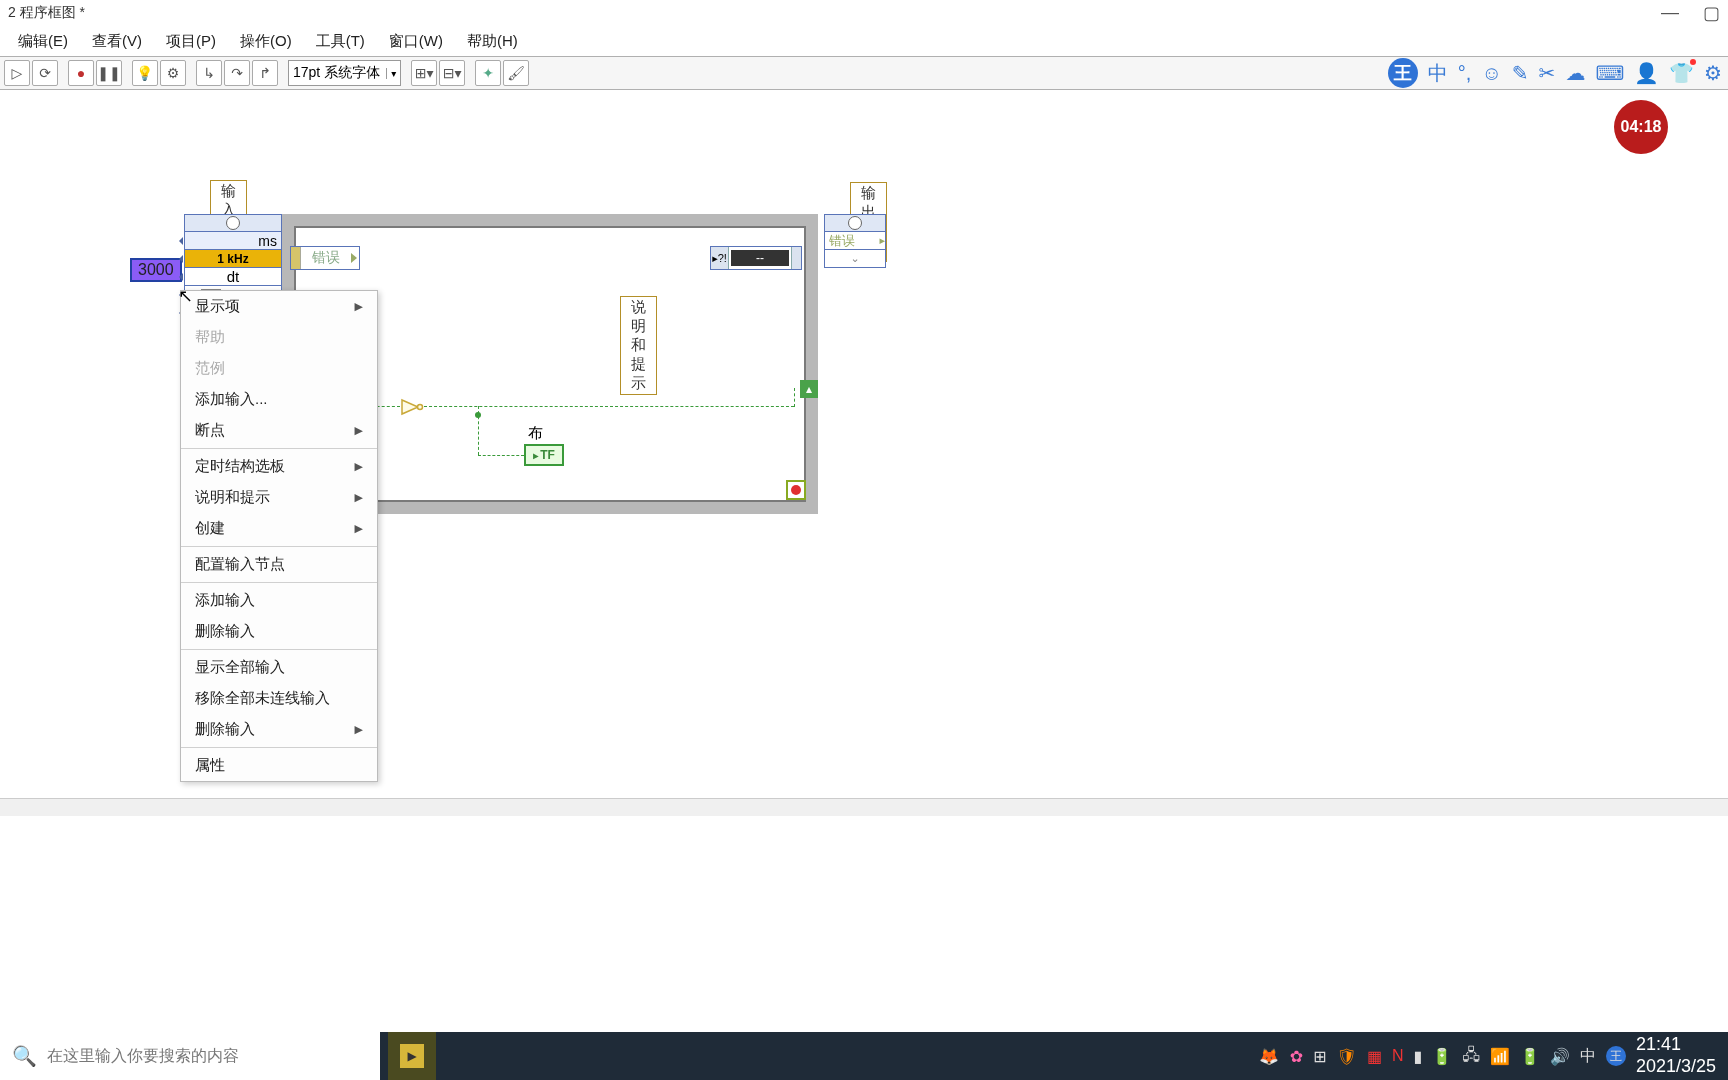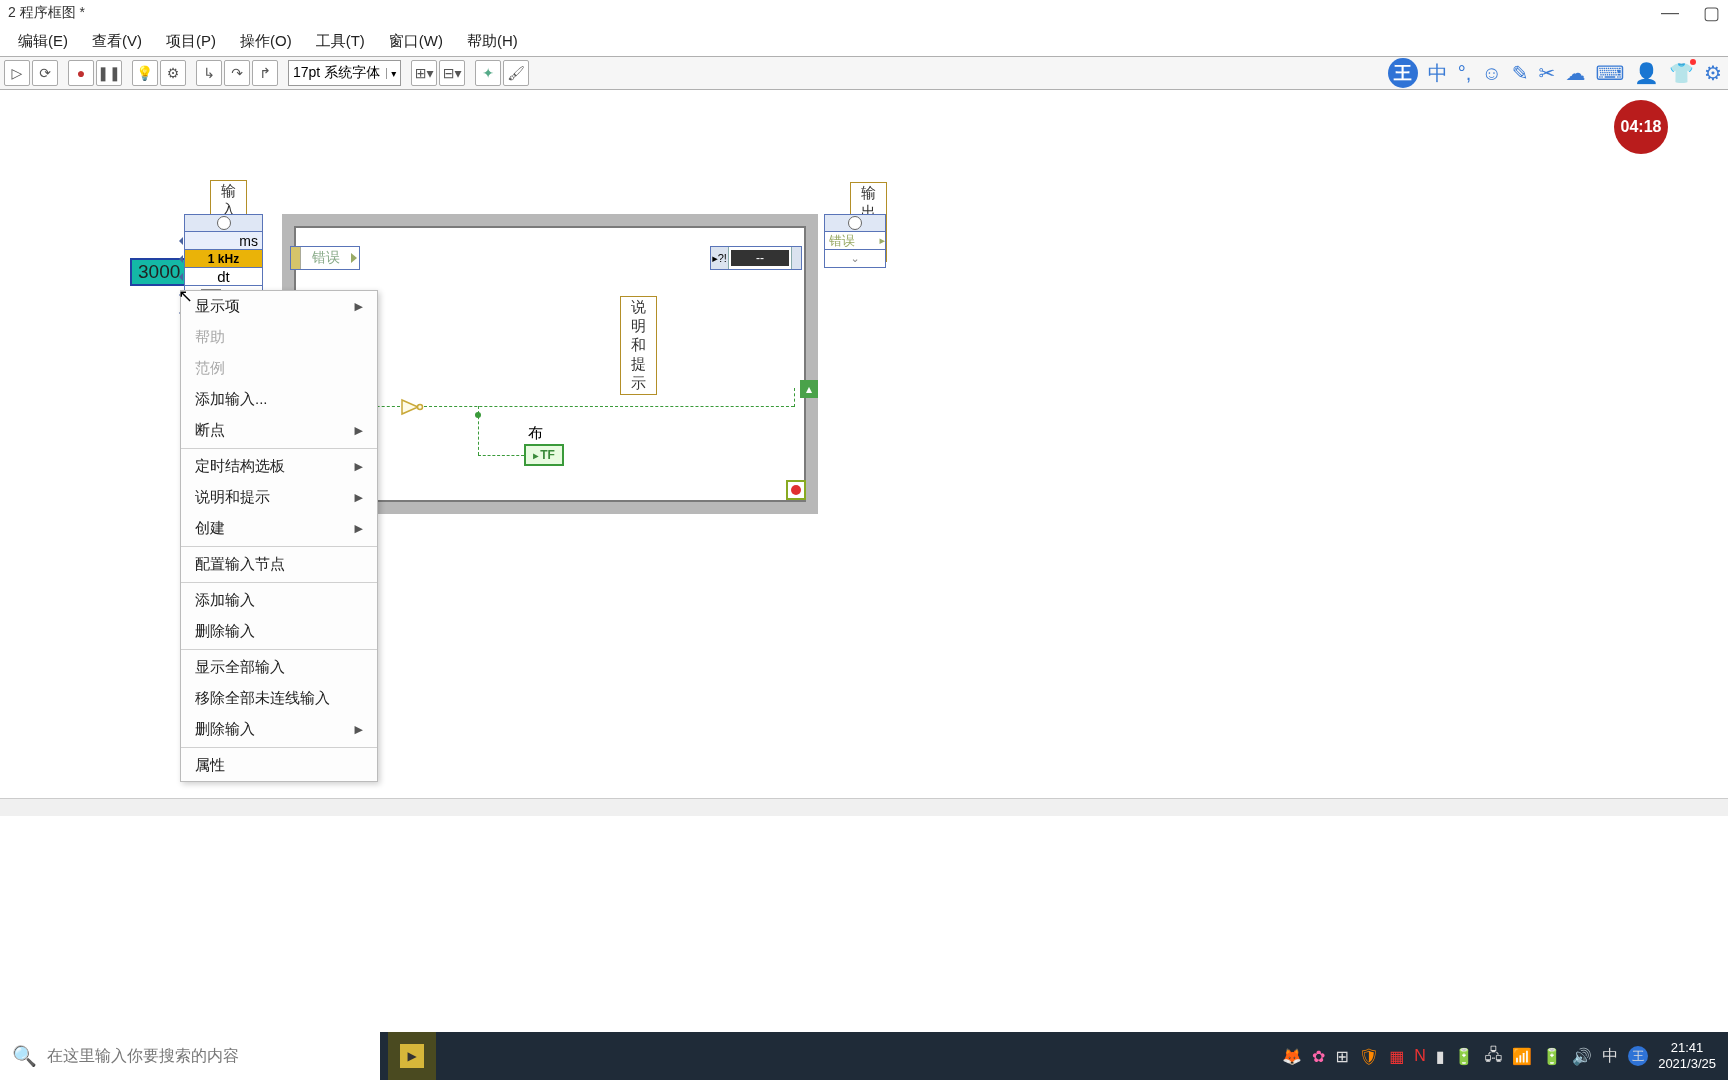--- a/index.html
+++ b/index.html
@@ -26,24 +26,24 @@
 .right-icons .ico { color:#3a7bd5; font-size:20px; }
 .right-icons .ico.warn { position:relative; }
 .right-icons .ico .reddot { position:absolute; top:-2px; right:-2px; width:6px; height:6px; background:#f33; border-radius:50%; }
 
 
 .time-bubble { position:absolute; right:60px; top:100px; width:54px; height:54px; border-radius:50%; background:#b91c1c; color:#fff; display:flex; align-items:center; justify-content:center; font-size:16px; font-weight:600; }
 
 
 .diagram { position:absolute; left:130px; top:180px; }
 .label-box { position:absolute; border:1px solid #b38f28; background:#fff; padding:1px 10px; font-size:15px; color:#333; }
-.constant-box { position:absolute; border:2px solid #2241a3; background:#14b8a6; font-size:19px; color:#222; padding:1px 6px; }
-
-
-.input-node { position:absolute; left:54px; top:34px; width:79px; }
+.constant-box { position:absolute; border:2px solid #2241a3; background:#8b5cf6; font-size:16px; color:#222; padding:1px 6px; }
+
+
+.input-node { position:absolute; left:54px; top:34px; width:98px; }
 .node-head { height:18px; background:#dfe7f5; border:1px solid #5974b8; display:flex; align-items:center; justify-content:center; position:relative; }
 .node-head .clock { width:14px; height:14px; border:1px solid #666; border-radius:50%; background:#fff; position:relative; }
 .row { border:1px solid #5974b8; border-top:none; height:18px; font-size:12px; display:flex; align-items:center; justify-content:center; background:#fff; position:relative; }
 .row.ms { font-size:14px; padding-right:4px; justify-content:flex-end; background:#e8eefb; }
 .row.khz { background:#eab308; font-weight:600; }
 .row.dt { font-size:15px; }
 .row.t0 { font-size:12px; justify-content:flex-start; padding-left:2px; }
 .row .tri { position:absolute; left:-6px; width:0; height:0; border-top:4px solid transparent; border-bottom:4px solid transparent; border-right:4px solid #4a63a0; }
 .row .dim { width:20px; height:12px; background:#d0d0d0; border:1px solid #888; }
 
@@ -110,21 +110,21 @@
 
 
 .taskbar { position:absolute; left:0; right:0; bottom:0; height:48px; background:#1f2b38; display:flex; align-items:center; color:#fff; }
 .search-box { width:380px; height:100%; background:#fff; color:#777; display:flex; align-items:center; padding:0 12px; font-size:16px; gap:10px; }
 .search-box .mag { font-size:20px; color:#555; }
 .tb-apps { display:flex; align-items:center; gap:4px; margin-left:8px; }
 .tb-app { width:48px; height:48px; display:flex; align-items:center; justify-content:center; font-size:20px; color:#ddd; }
 .tb-app.active { background:#3a4a5a; }
 .tb-tray { margin-left:auto; display:flex; align-items:center; gap:10px; padding-right:8px; font-size:14px; }
 .tb-tray .ico { font-size:16px; color:#ddd; }
-.tb-time { text-align:center; font-size:13px; line-height:1.2; padding-right:4px; }
+.tb-time { text-align:left; font-size:18px; line-height:1.2; padding-right:4px; }
 
 </style>
 </head>
 <body>
 
 <div class="title-bar">
   <span>2 程序框图 *</span>
   <div class="win-controls">
     <span>—</span>
     <span>▢</span>

